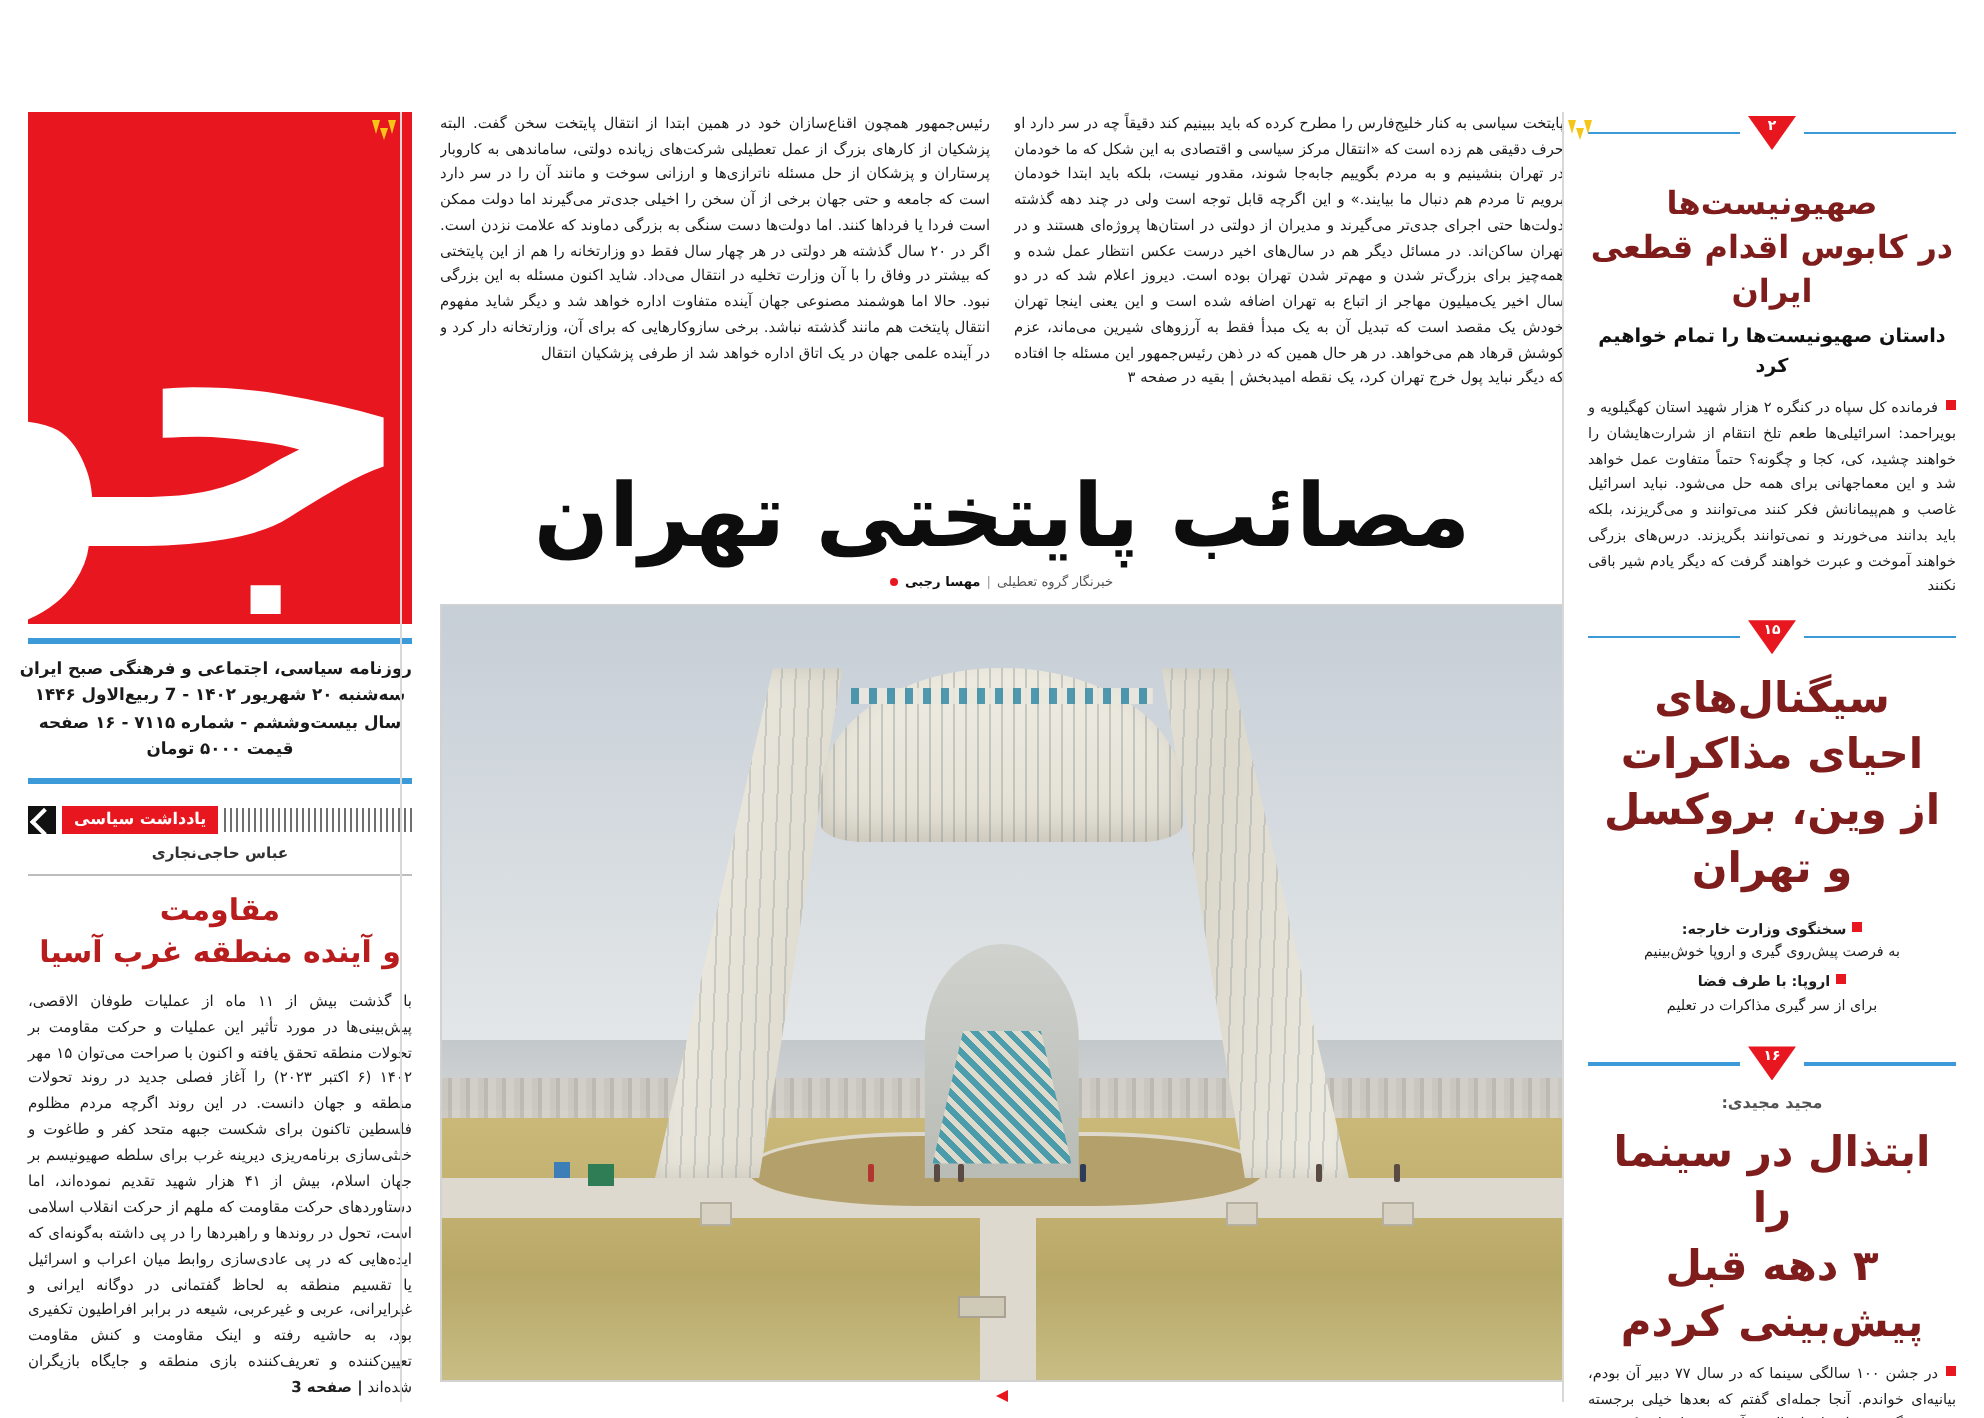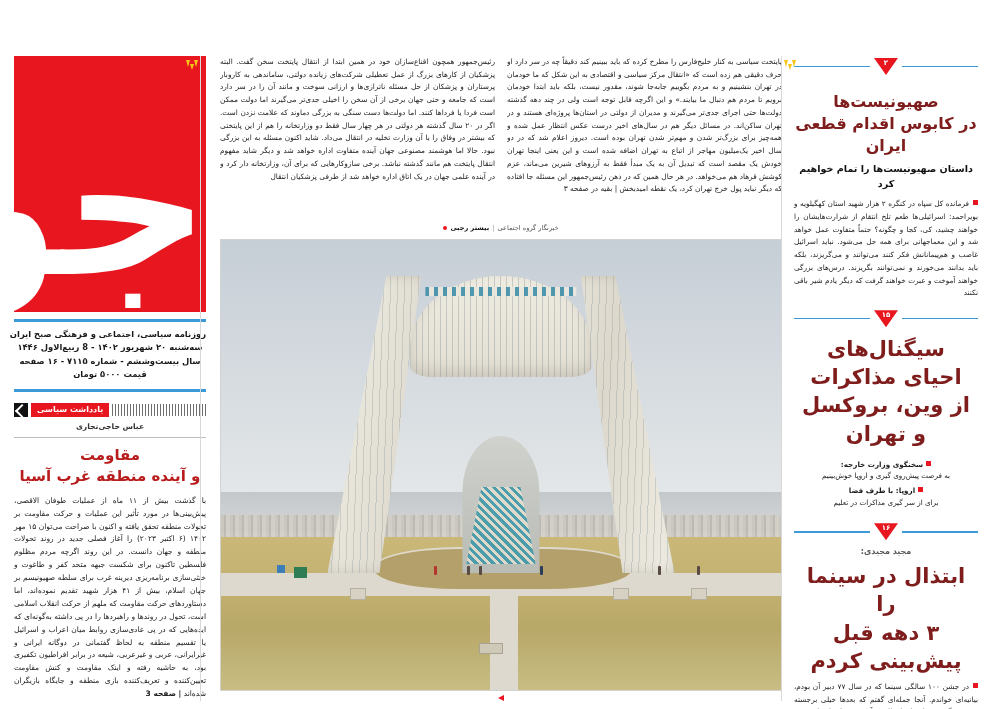--- a/index.html
+++ b/index.html
@@ -331,21 +331,21 @@
   <div class="masthead-col">
 
     <div class="logo-box">
       <div class="logo-word">جوان</div>
     </div>
 
     <div class="rule-blue"></div>
 
     <div class="mast-info">
       <div>روزنامه سیاسی، اجتماعی و فرهنگی صبح ایران</div>
-      <div>سه‌شنبه ۲۰ شهریور ۱۴۰۲ - 8 ربیع‌الاول ۱۴۴۶</div>
+      <div>سه‌شنبه ۲۰ شهریور ۱۴۰۲ - 7 ربیع‌الاول ۱۴۴۶</div>
       <div>سال بیست‌وششم - شماره ۷۱۱۵ - ۱۶ صفحه</div>
       <div>قیمت ۵۰۰۰ تومان</div>
     </div>
 
     <div class="rule-blue thick"></div>
 
     <div class="note-head">
       <div class="note-arrow"></div>
       <div class="note-tag">یادداشت سیاسی</div>
       <div class="note-hatch"></div>
@@ -365,26 +365,27 @@
     </div>
   </div>
 
   <div class="center-col">
 
     <div class="lead-wrap">
       <div class="lead-col">رئیس‌جمهور همچون اقناع‌سازان خود در همین ابتدا از انتقال پایتخت سخن گفت. البته پزشکیان از کارهای بزرگ از عمل تعطیلی شرکت‌های زیانده دولتی، ساماندهی به کاروبار پرستاران و پزشکان از حل مسئله ناترازی‌ها و ارزانی سوخت و مانند آن را در سر دارد است که جامعه و حتی جهان برخی از آن سخن را اخیلی جدی‌تر می‌گیرند اما دولت ممکن است فردا یا فرداها کنند. اما دولت‌ها دست سنگی به بزرگی دماوند که علامت نزدن است. اگر در ۲۰ سال گذشته هر دولتی در هر چهار سال فقط دو وزارتخانه را هم از این پایتختی که بیشتر در وفاق را با آن وزارت تخلیه در انتقال می‌داد. شاید اکنون مسئله به این بزرگی نبود. حالا اما هوشمند مصنوعی جهان آینده متفاوت اداره خواهد شد و دیگر شاید مفهوم انتقال پایتخت هم مانند گذشته نباشد. برخی سازوکارهایی که برای آن، وزارتخانه دار کرد و در آینده علمی جهان در یک اتاق اداره خواهد شد از طرفی پزشکیان انتقال</div>
       <div class="lead-col">پایتخت سیاسی به کنار خلیج‌فارس را مطرح کرده که باید ببینیم کند دقیقاً چه در سر دارد او حرف دقیقی هم زده است که «انتقال مرکز سیاسی و اقتصادی به این شکل که ما خودمان در تهران بنشینیم و به مردم بگوییم جابه‌جا شوند، مقدور نیست، بلکه باید ابتدا خودمان برویم تا مردم هم دنبال ما بیایند.» و این اگرچه قابل توجه است ولی در چند دهه گذشته دولت‌ها حتی اجرای جدی‌تر می‌گیرند و مدیران از دولتی در استان‌ها پروژه‌ای هستند و در تهران ساکن‌اند. در مسائل دیگر هم در سال‌های اخیر درست عکس انتظار عمل شده و همه‌چیز برای بزرگ‌تر شدن و مهم‌تر شدن تهران بوده است. دیروز اعلام شد که در دو سال اخیر یک‌میلیون مهاجر از اتباع به تهران اضافه شده است و این یعنی اینجا تهران خودش یک مقصد است که تبدیل آن به یک مبدأ فقط به آرزوهای شیرین می‌ماند، عزم کوشش قرهاد هم می‌خواهد. در هر حال همین که در ذهن رئیس‌جمهور این مسئله جا افتاده که دیگر نباید پول خرج تهران کرد، یک نقطه امیدبخش | بقیه در صفحه ۳</div>
     </div>
 
+    <div class="headline">مصائب پایتختی تهران</div>
 
     <div class="byline">
       <span class="dot"></span>
-      <span class="name">بیشتر رجبی</span>
+      <span class="name">مهسا رجبی</span>
       <span class="sep">|</span>
-      <span class="role">خبرنگار گروه اجتماعی</span>
+      <span class="role">خبرنگار گروه تعطیلی</span>
     </div>
 
     <div class="photo">
       <div class="sky-haze"></div>
       <div class="mountains"></div>
       <div class="cityline"></div>
       <div class="ground"></div>
       <div class="path-h"></div>
       <div class="path-v"></div>
       <div class="planter"></div>

